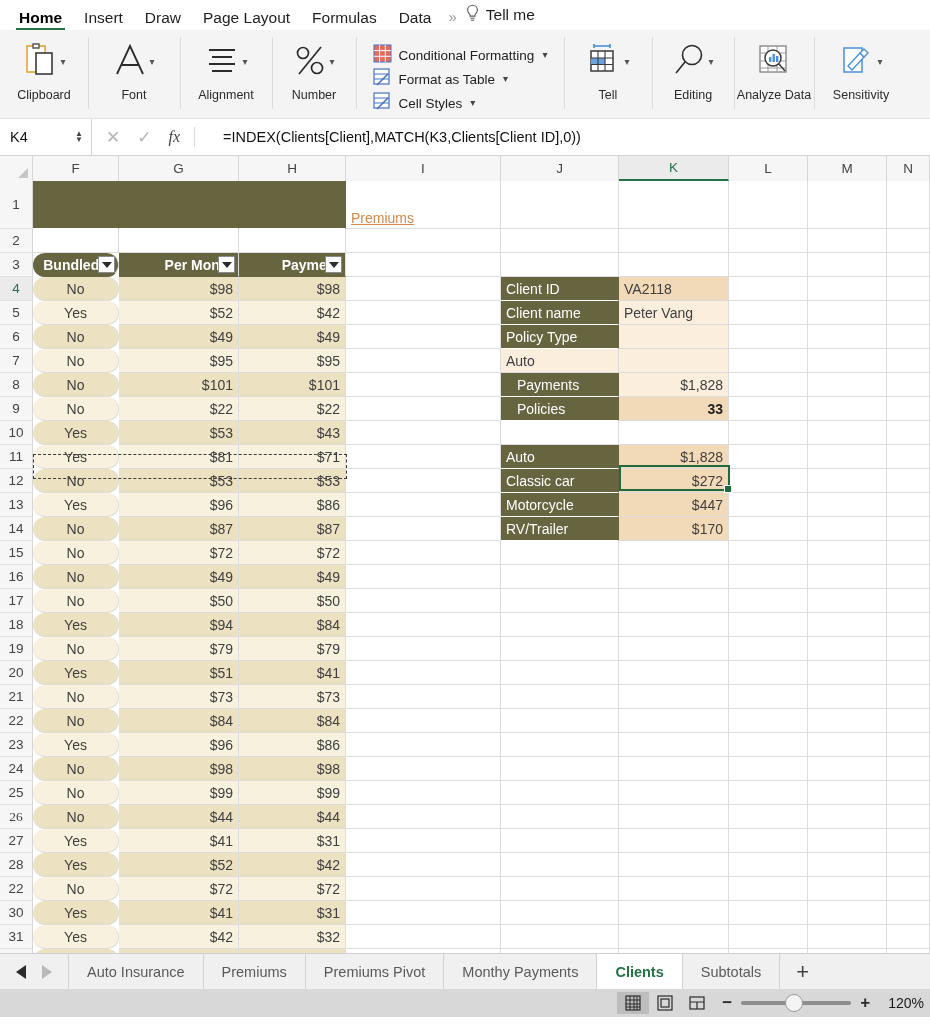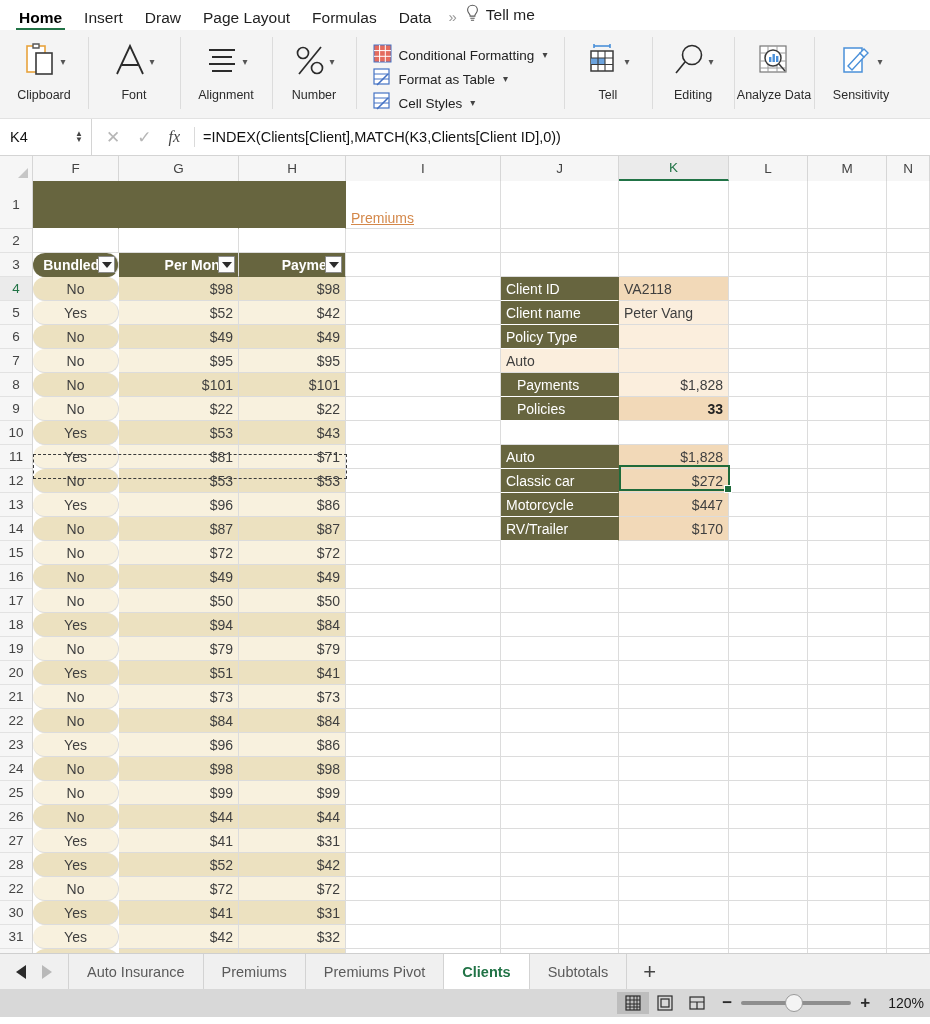--- a/index.html
+++ b/index.html
@@ -64,21 +64,21 @@
     padding-left:10px; font-size:14.5px; color:#111;
     border-right:1px solid #d4d4d4; position:relative;
   }
   .nb-spin { position:absolute; right:8px; top:50%; transform:translateY(-50%);
     display:flex; flex-direction:column; line-height:6px; color:#444; font-size:8px;}
   .fb-icons { display:flex; align-items:center; gap:17px; padding:0 14px; }
   .fb-x { color:#b6b6b6; font-size:17px; }
   .fb-check { color:#b6b6b6; font-size:17px; }
   .fb-fx { color:#444; font-size:16px; font-style:italic; font-family:"Liberation Serif",serif;}
   .fb-input {
-    flex:1; font-size:14.5px; color:#111; padding-left:8px;
+    flex:1; font-size:14.5px; color:#111; padding-left:28px;
     border-left:1px solid #dadada; height:20px; display:flex; align-items:center;
     white-space:nowrap; overflow:hidden;
   }
 
   
   .gridwrap { position:relative; height:797px; overflow:hidden; background:#fff; }
 
   .colhdr { display:flex; height:25px; background:#f6f6f6; border-bottom:1px solid #bdbdbd;}
   .corner {
     width:33px; height:25px; background:#f6f6f6; border-right:1px solid #d6d6d6;
@@ -394,21 +394,21 @@
         <div class="rh" style="height: 24px;">16</div>
         <div class="rh" style="height: 24px;">17</div>
         <div class="rh" style="height: 24px;">18</div>
         <div class="rh" style="height: 24px;">19</div>
         <div class="rh" style="height: 24px;">20</div>
         <div class="rh" style="height: 24px;">21</div>
         <div class="rh" style="height: 24px;">22</div>
         <div class="rh" style="height: 24px;">23</div>
         <div class="rh" style="height: 24px; text-align: right;">24</div>
         <div class="rh" style="height: 24px;">25</div>
-        <div class="rh" style="height: 24px;">26</div>
+        <div class="rh" style="height: 24px; font-family: Liberation Serif, serif;">26</div>
         <div class="rh" style="height: 24px;">27</div>
         <div class="rh" style="height: 24px;">28</div>
         <div class="rh" style="height: 24px;">22</div>
         <div class="rh" style="height: 24px;">30</div>
         <div class="rh" style="height: 24px;">31</div>
         <div class="rh" style="height: 24px;">32</div>
       </div>
     <div class="cells" id="cells">
         <div class="rowline" style="height: 48px;">
           <div class="cell olive" style="flex: 0 0 86px; height: 48px;"></div>
@@ -772,20 +772,21 @@
 </div>
 
 <div class="sheetbar">
   <div class="navarrows">
     <span class="nav-l"></span>
     <span class="nav-r"></span>
   </div>
   <div class="stab">Auto Insurance</div>
   <div class="stab">Premiums</div>
   <div class="stab">Premiums Pivot</div>
+  <div class="stab">Monthy Payments</div>
   <div class="stab active">Clients</div>
   <div class="stab">Subtotals</div>
   <div class="stab-add">+</div>
 </div>
 
 <div class="statusbar">
   <div class="sb-right">
     <span class="vw on">
       <svg width="16" height="16" viewBox="0 0 16 16">
           <rect x="1" y="1" width="14" height="14" fill="none" stroke="#2b2b2b" stroke-width="1.2"></rect>

